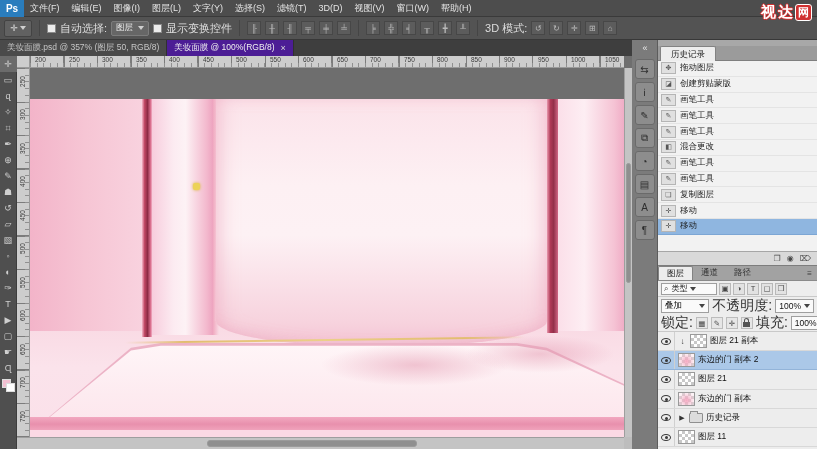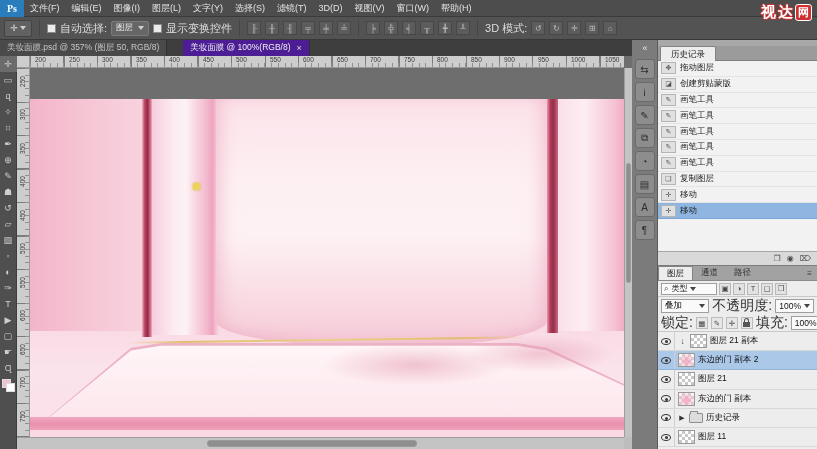--- a/index.html
+++ b/index.html
@@ -1,39 +1,39 @@
 <!DOCTYPE html>
 <html><head>
 <meta charset="utf-8">
 <style>
   * { margin:0; padding:0; box-sizing:border-box; }
   html,body { width:817px; height:449px; overflow:hidden; }
   body { position:relative; background:#6e6e6e; font-family:"Liberation Sans",sans-serif; color:#222; }
 
   
   .menubar { position:absolute; left:0; top:0; width:817px; height:17px; background:#4d4d4d; border-bottom:1px solid #3a3a3a; display:flex; align-items:center; z-index:40; }
-  .ps-logo { width:24px; height:17px; background:#2a7dbd; color:#fff; font-weight:bold; font-size:10px; display:flex; align-items:center; justify-content:center; flex:none;font-family:Liberation Serif, serif; }
+  .ps-logo { width:24px; height:17px; background:#2a7dbd; color:#fff; font-weight:bold; font-size:10px; display:flex; align-items:center; justify-content:center; flex:none; }
   .menu-item { padding:0 6px; font-size:9px; color:#e3e3e3; line-height:17px; white-space:nowrap; }
   .watermark { position:absolute; right:5px; top:3px; display:flex; gap:2px; align-items:center; z-index:60; }
   .wm-char { font-size:15px; font-weight:bold; color:#fff; text-shadow:-1px 0 #d03030,1px 0 #d03030,0 -1px #d03030,0 1px #d03030; }
   .wm-box { background:#d03030; color:#fff; border:1px solid #fff; border-radius:3px; width:17px; height:17px; font-size:11px; font-weight:bold; display:flex; align-items:center; justify-content:center; }
 
   
   .optionsbar { position:absolute; left:0; top:17px; width:817px; height:23px; background:#535353; border-bottom:1px solid #383838; display:flex; align-items:center; gap:4px; padding:0 4px; z-index:30; }
   .ob-tool { width:28px; height:17px; background:#616161; border:1px solid #434343; border-radius:2px; color:#ddd; font-size:9px; display:flex; align-items:center; justify-content:center; gap:2px; }
   .ob-sep { width:1px; height:16px; background:#454545; margin:0 3px; flex:none; }
   .ob-check { width:9px; height:9px; background:#ececec; border:1px solid #8a8a8a; display:inline-block; flex:none; }
   .ob-label { font-size:11px; color:#dedede; white-space:nowrap; }
   .ob-select { height:15px; background:#666; border:1px solid #7c7c7c; border-radius:2px; color:#eee; font-size:8.5px; display:flex; align-items:center; padding:0 4px; gap:5px; }
   .ob-mini { width:14px; height:14px; background:#5c5c5c; border:1px solid #474747; color:#b9b9b9; font-size:8px; display:flex; align-items:center; justify-content:center; flex:none; }
   .caret { width:0; height:0; border-left:3px solid transparent; border-right:3px solid transparent; border-top:4px solid #cfcfcf; display:inline-block; }
   .caret.dark { border-top-color:#444; }
 
   
-  .tabbar { position:absolute; left:0; top:40px; width:632px; height:16px; background:#3e3e3e; display:flex; z-index:20;gap:16px; }
+  .tabbar { position:absolute; left:0; top:40px; width:632px; height:16px; background:#3e3e3e; display:flex; z-index:20; }
   .doc-tab { height:16px; font-size:8.5px; padding:0 7px; color:#c6c6c6; background:#4a4a4a; border-right:1px solid #303030; display:flex; align-items:center; gap:6px; white-space:nowrap; }
   .doc-tab.active { background:#4c1d95; color:#f0f0f0; }
   .tab-close { font-size:9px; color:#d8d8d8; }
 
   
   .toolbar { position:absolute; left:0; top:56px; width:17px; height:393px; background:#4f4f4f; border-right:1px solid #3d3d3d; display:flex; flex-direction:column; align-items:center; z-index:20; }
   .tool { width:17px; height:16px; color:#cfcfcf; font-size:9px; display:flex; align-items:center; justify-content:center; flex:none; }
   .tool.active { background:#6b6b6b; }
   .swatches { position:relative; width:13px; height:13px; margin-top:3px; flex:none; }
   .swatch-fg { position:absolute; left:0; top:0; width:9px; height:9px; background:#f2c0d2; border:1px solid #ddd; }
@@ -322,20 +322,24 @@
         </div>
       <div class="hist-row">
           <span class="hist-icon">✎</span>
           <span>画笔工具</span>
         </div>
       <div class="hist-row">
           <span class="hist-icon">✎</span>
           <span>画笔工具</span>
         </div>
       <div class="hist-row">
+          <span class="hist-icon">◧</span>
+          <span>混合更改</span>
+        </div>
+      <div class="hist-row">
           <span class="hist-icon">✎</span>
           <span>画笔工具</span>
         </div>
       <div class="hist-row">
           <span class="hist-icon">✎</span>
           <span>画笔工具</span>
         </div>
       <div class="hist-row">
           <span class="hist-icon">❏</span>
           <span>复制图层</span>

